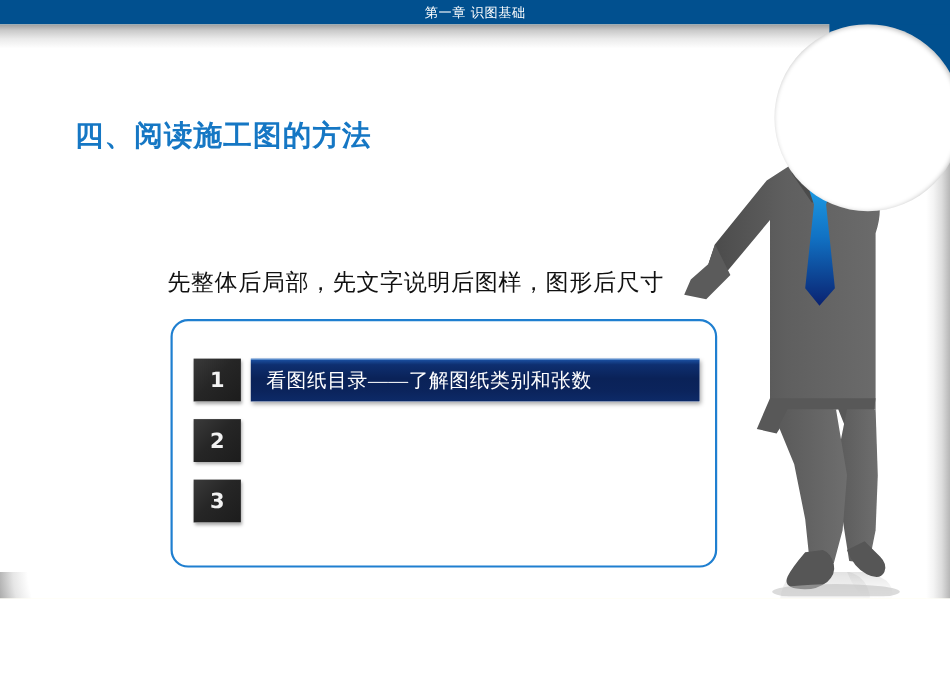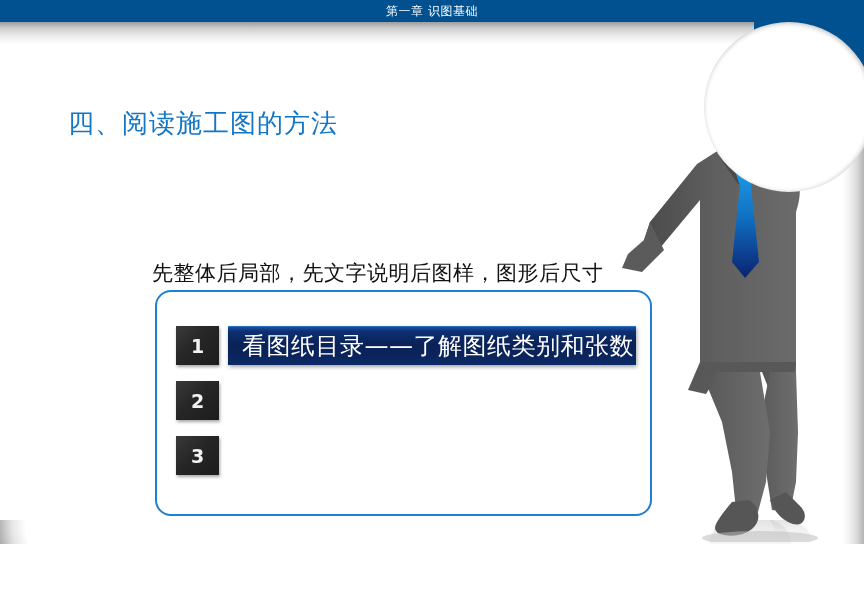--- a/index.html
+++ b/index.html
@@ -90,38 +90,37 @@
     font-size: 12px;
     letter-spacing: 0.5px;
   }
 
   
   .heading {
     position: absolute;
     left: 68px;
     top: 106px;
     font-size: 26px;
-    font-weight: normal;
+    font-weight: bold;
     color: #1577c4;
     letter-spacing: 1px;
     text-shadow: 1px 1px 0 rgba(255,255,255,0.9);
     z-index: 5;
   }
 
   
   .subtitle {
     position: absolute;
     left: 152px;
     top: 243px;
     font-size: 21px;
     color: #111111;
     letter-spacing: 0.5px;
     z-index: 5;
     white-space: nowrap;
-    margin-top: 16px;
   }
 
   
   .list-frame {
     position: absolute;
     left: 155px;
     top: 290px;
     width: 493px;
     height: 222px;
     border: 2px solid #1f7fd0;
@@ -160,23 +159,24 @@
   }
   .bar {
     flex: 1 1 auto;
     margin-left: 9px;
     background: linear-gradient(to bottom, #1a4fa0 0%, #0e2f70 12%, #0a2258 45%, #0b245c 75%, #0d2a68 100%);
     box-shadow: 1px 2px 4px rgba(0,0,0,0.35);
     display: flex;
     align-items: center;
     padding-left: 14px;
     color: #ffffff;
-    font-size: 24px;
+    font-size: 18px;
     letter-spacing: 0.5px;
     border-top: 1px solid #2f6fc2;
+    font-family: Liberation Serif, serif;
   }
 
   
   .figure {
     position: absolute;
     left: 620px;
     top: 72px;
     width: 240px;
     height: 470px;
     z-index: 3;

